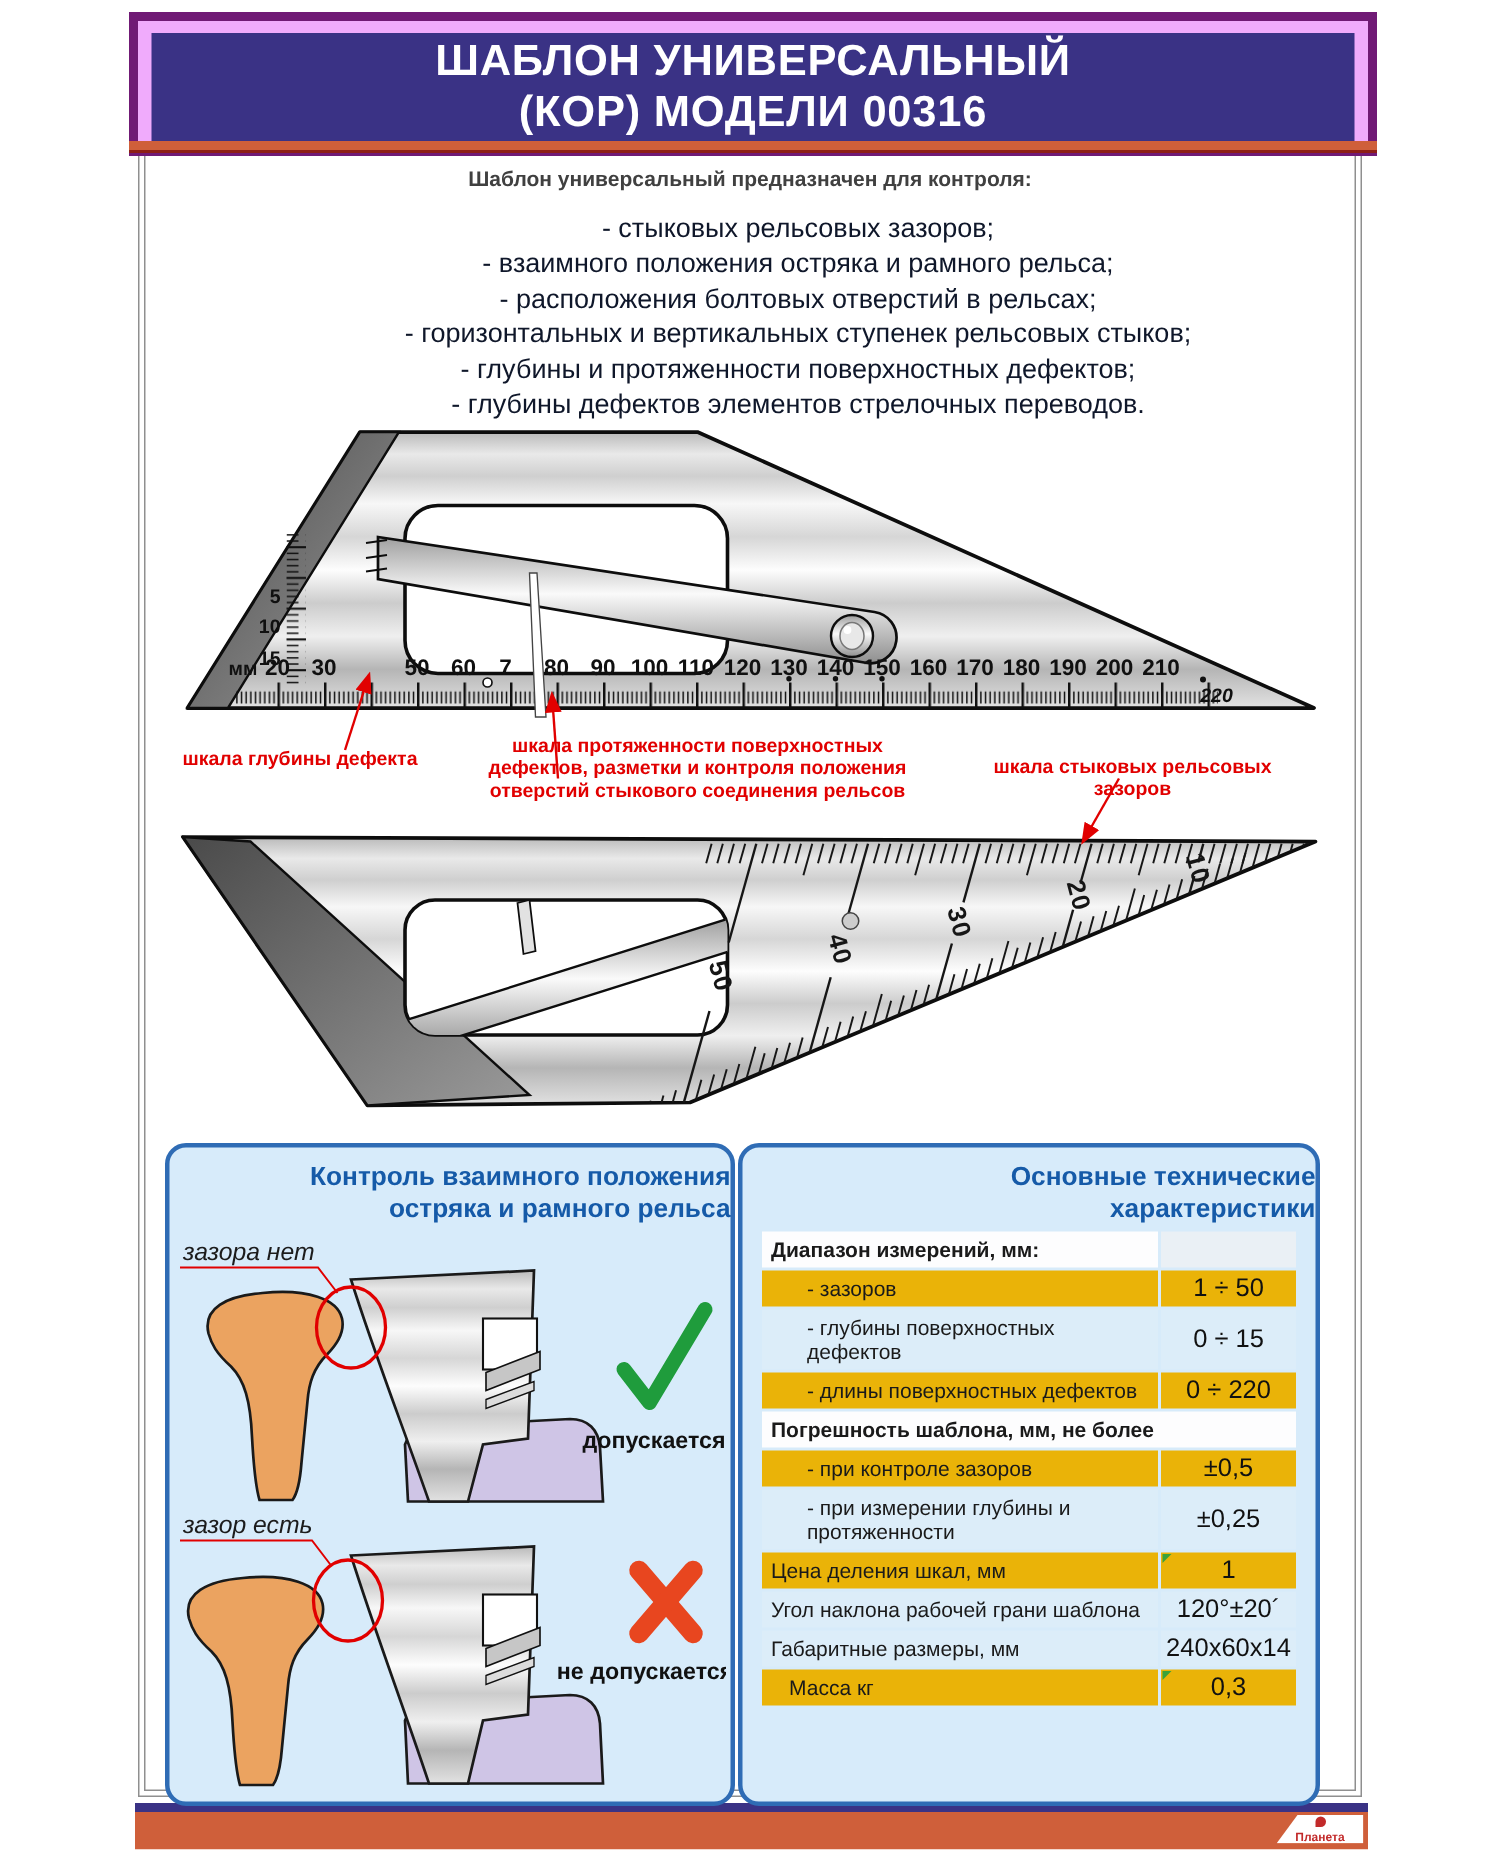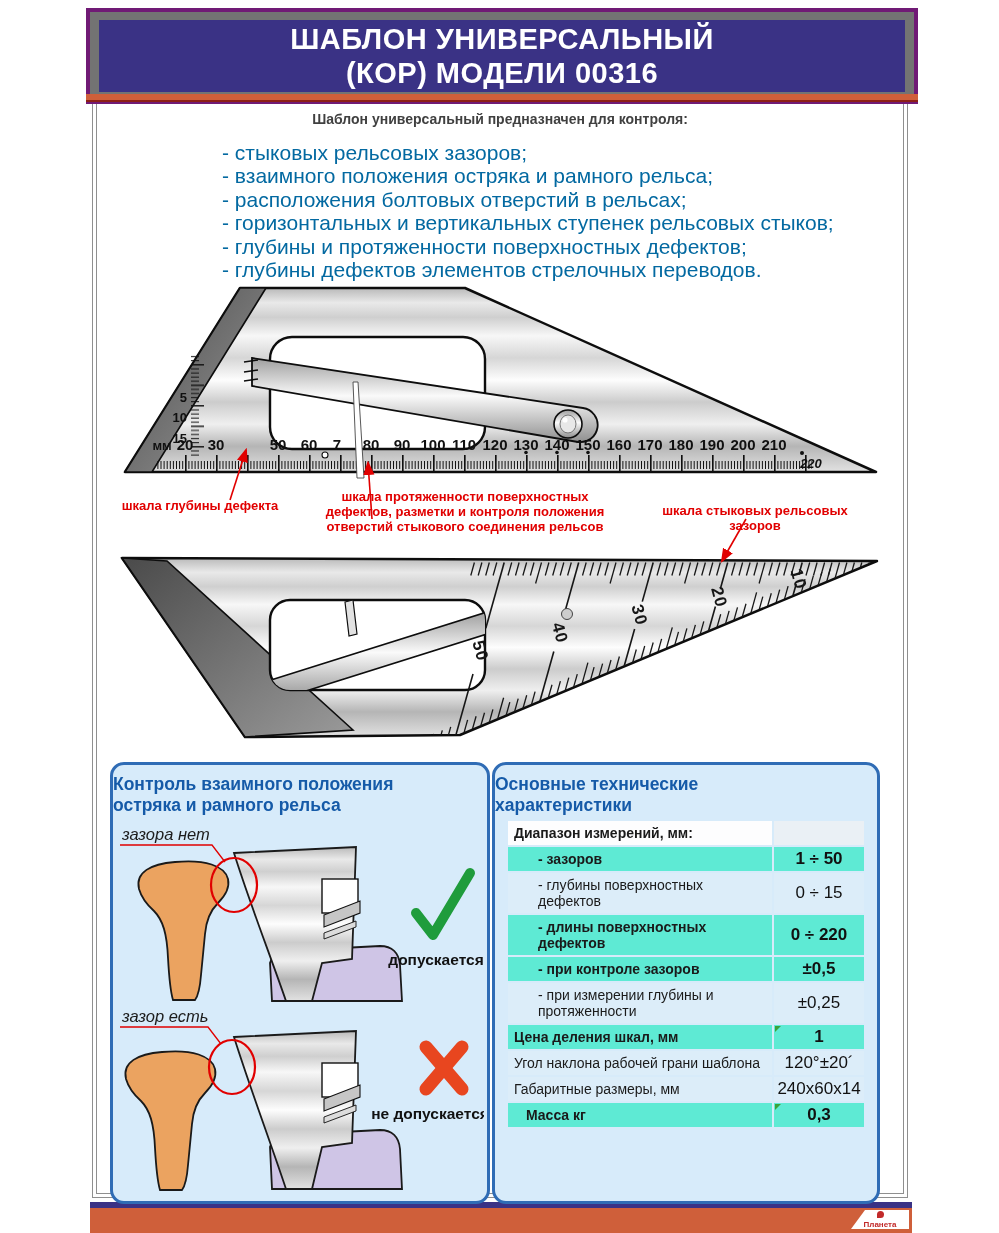--- a/index.html
+++ b/index.html
@@ -7,64 +7,64 @@
     width:999px;height:1233px;position:relative;background:#ffffff;
     font-family:"Liberation Sans", sans-serif;overflow:hidden;
   }
   .abs{position:absolute;}
 
   
   .frame{left:92px;top:12px;width:814px;height:1184px;border:1px solid #8f8f8f;}
   .frame::before{content:'';position:absolute;inset:3px;border:1px solid #8f8f8f;}
 
   
-  .header{left:86px;top:8px;width:832px;height:96px;background:#737373;
-    border:4px solid #701a75;box-sizing:border-box;padding:8px 9px 0 9px;z-index:5;}
+  .header{left:86px;top:8px;width:832px;height:96px;background:#f0abfc;
+    border:6px solid #701a75;box-sizing:border-box;padding:8px 9px 0 9px;z-index:5;}
   .header-inner{background:#3a3285;height:72px;display:flex;flex-direction:column;
     align-items:center;justify-content:center;}
   .header-inner div{color:#ffffff;font-weight:bold;font-size:29px;line-height:34px;
     letter-spacing:.5px;text-align:center;}
   .header-strip{left:86px;top:94px;width:832px;height:6px;background:#cf5f3a;
     border-bottom:2px solid #8d1f16;z-index:5;}
 
   .intro-heading{left:100px;top:111px;width:800px;text-align:center;
     color:#404040;font-weight:bold;font-size:14px;z-index:6;}
-  .intro-list{left:222px;top:141px;width:620px;font-size:21px;color:#0369a1;
-    line-height:23.4px;z-index:6;}
+  .intro-list{left:222px;top:141px;width:620px;font-size:18px;color:#0f172a;
+    line-height:23.4px;z-index:6;text-align:center;}
 
   
   .ann{color:#e10000;font-weight:bold;font-size:13px;line-height:15px;text-align:center;z-index:6;}
   .ann-depth{left:112px;top:498px;width:176px;}
   .ann-length{left:325px;top:489px;width:280px;}
   .ann-gap{left:640px;top:503px;width:230px;}
 
   
   .panel{border:3px solid #2f6cb5;border-radius:14px;background:#d7ebfa;box-sizing:border-box;z-index:4;}
   .panel-left{left:110px;top:762px;width:380px;height:442px;}
   .panel-right{left:492px;top:762px;width:388px;height:442px;}
-  .panel-title{margin-top:9px;text-align:left;color:#155aa8;font-weight:bold;
+  .panel-title{margin-top:9px;text-align:right;color:#155aa8;font-weight:bold;
     font-size:17.5px;line-height:21px;}
 
   .ill{position:absolute;left:3px;}
   .ill1{top:60px;}
   .ill2{top:244px;}
   .ill-label{font-style:italic;font-size:16.5px;fill:#1c1c1c;font-family:"Liberation Sans",sans-serif;}
   .verdict{font-weight:bold;font-size:15.5px;fill:#111;font-family:"Liberation Sans",sans-serif;}
 
   
   .spec-table{position:absolute;left:13px;right:13px;top:56px;}
   .spec-row{display:flex;margin-bottom:2px;}
   .spec-label{flex:1;padding:4px 4px 4px 30px;font-size:14px;color:#1a1a1a;line-height:16px;
     display:flex;align-items:center;}
   .spec-value{width:90px;margin-left:2px;display:flex;align-items:center;justify-content:center;
     font-size:17px;color:#111;position:relative;}
   .row-sec .spec-label{font-weight:bold;font-size:14px;padding-left:6px;background:#fdfdfe;}
   .row-sec .spec-value{background:#eaf0f5;}
   .row-sec.row-full .spec-label{flex:1 1 100%;background:#fdfdfe;}
-  .row-y .spec-label,.row-y .spec-value{background:#5eead4;font-weight:bold;}
+  .row-y .spec-label,.row-y .spec-value{background:#eab308;}
   .row-b .spec-label,.row-b .spec-value{background:#dcedf9;}
   .marker{position:absolute;left:1px;top:1px;width:0;height:0;
     border-top:6px solid #3aa23a;border-right:6px solid transparent;}
 
   
   .footer-line{left:90px;top:1202px;width:822px;height:6px;background:#3a3285;}
   .footer-bar{left:90px;top:1208px;width:822px;height:25px;background:#cf5f3a;}
   .logo-tab{position:absolute;right:3px;top:2px;width:58px;height:19px;background:#ffffff;
     clip-path:polygon(14px 0,100% 0,100% 100%,0 100%);
     display:flex;align-items:center;justify-content:center;gap:2px;flex-direction:column;}
@@ -393,20 +393,24 @@
       <div class="spec-value">1 ÷ 50</div>
     </div>
     <div class="spec-row row-b">
       <div class="spec-label">- глубины поверхностных дефектов</div>
       <div class="spec-value">0 ÷ 15</div>
     </div>
     <div class="spec-row row-y">
       <div class="spec-label">- длины поверхностных дефектов</div>
       <div class="spec-value">0 ÷ 220</div>
     </div>
+    <div class="spec-row row-sec row-full">
+      <div class="spec-label">Погрешность шаблона, мм, не более</div>
+
+    </div>
     <div class="spec-row row-y">
       <div class="spec-label">- при контроле зазоров</div>
       <div class="spec-value">±0,5</div>
     </div>
     <div class="spec-row row-b">
       <div class="spec-label">- при измерении глубины и протяженности</div>
       <div class="spec-value">±0,25</div>
     </div>
     <div class="spec-row row-y">
       <div class="spec-label" style="padding-left:6px;">Цена деления шкал, мм</div>

